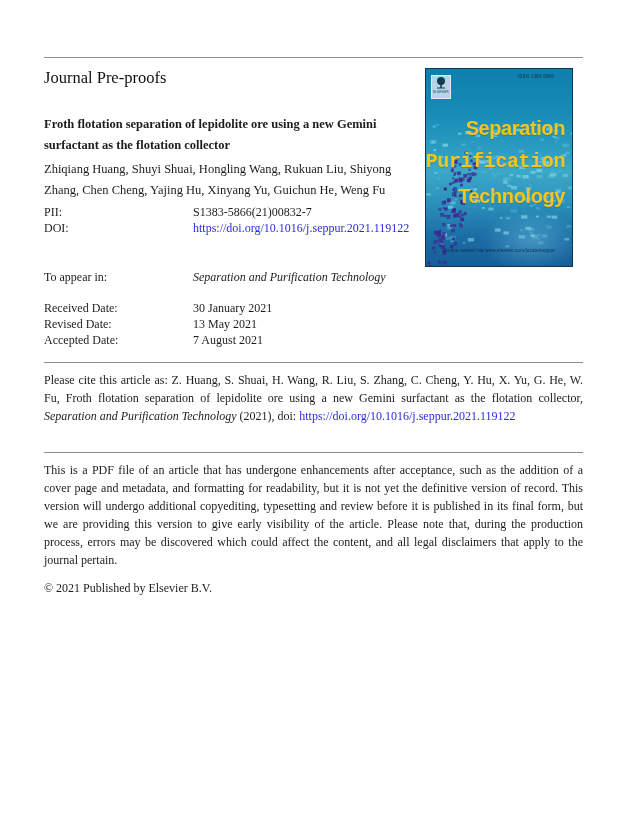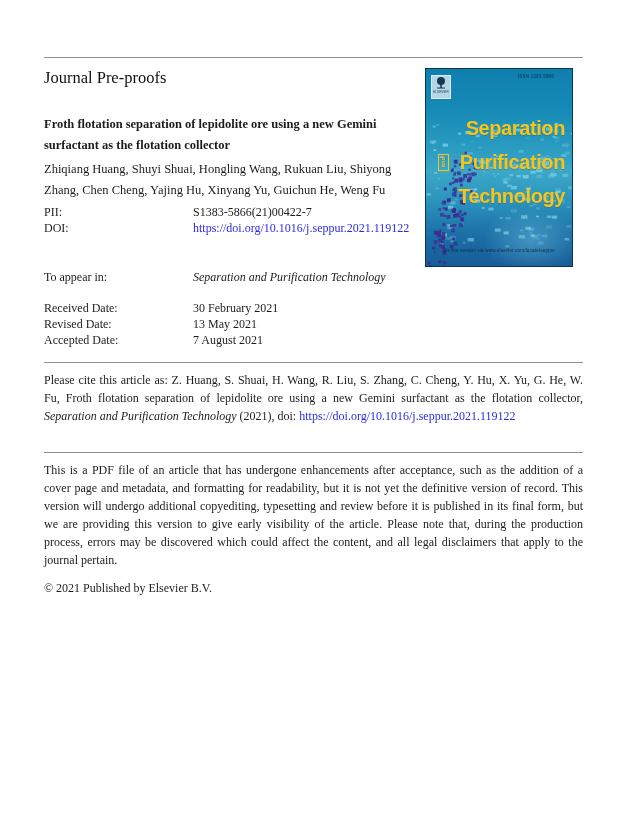--- a/index.html
+++ b/index.html
@@ -34,21 +34,21 @@
          font-family:"Liberation Sans",sans-serif;}
   .cover svg.mosaic{position:absolute;left:0;top:0;width:146px;height:197px;}
   .issn{position:absolute;top:5px;right:18px;font-size:4.5px;color:#0b3048;letter-spacing:.2px;}
   .elogo{position:absolute;left:5px;top:6px;width:18px;height:22px;border:1px solid rgba(225,238,244,.9);
          background:rgba(210,228,236,.85);display:flex;flex-direction:column;align-items:center;justify-content:flex-start;}
   .elogo .ename{font-size:3px;color:#143a52;letter-spacing:.1px;line-height:4px;}
   .ctitle{position:absolute;right:7px;text-align:right;color:#f3c51d;font-weight:bold;
           font-size:20px;letter-spacing:-.4px;line-height:22px;white-space:nowrap;
           text-shadow:0 1px 0 rgba(120,60,0,.25);margin-left:8px;}
   #ct1{top:48px;}
-  #ct2{top:82px;display:flex;align-items:center;gap:11px;}
+  #ct2{top:82px;display:flex;align-items:center;gap:11px;font-family:Liberation Mono, monospace;}
   #ct3{top:116px;}
   .andbox{display:inline-flex;align-items:center;justify-content:center;width:11px;height:17px;
           border:1.5px solid #f3c51d;box-sizing:border-box;}
   .andbox span{display:block;transform:rotate(-90deg);font-size:5.5px;font-weight:bold;letter-spacing:.3px;}
   .cover-url{position:absolute;bottom:13px;left:0;right:0;text-align:center;font-size:4.5px;
              color:#0b3048;letter-spacing:.2px;cursor:pointer;}
 </style>
 </head>
 <body>
 
@@ -58,39 +58,39 @@
 
   <div class="h1">Journal Pre-proofs</div>
 
   <div class="article-title">Froth flotation separation of lepidolite ore using a new Gemini surfactant as the flotation collector</div>
 
   <div class="authors">Zhiqiang Huang, Shuyi Shuai, Hongling Wang, Rukuan Liu, Shiyong Zhang, Chen Cheng, Yajing Hu, Xinyang Yu, Guichun He, Weng Fu</div>
 
   <div class="meta" id="meta-ids">
     <div class="row">
       <span class="lbl">PII:</span>
-      <span>S1383-5866(21)00422-7</span>
+      <span>S1383-5866(21)00832-7</span>
     </div>
     <div class="row">
       <span class="lbl">DOI:</span>
       <a class="doi">https://doi.org/10.1016/j.seppur.2021.119122</a>
     </div>
   </div>
 
   <div class="meta" id="meta-appear">
     <div class="row">
       <span class="lbl">To appear in:</span>
       <span class="italic">Separation and Purification Technology</span>
     </div>
   </div>
 
   <div class="meta" id="meta-dates">
     <div class="row">
       <span class="lbl">Received Date:</span>
-      <span>30 February 2021</span>
+      <span>30 January 2021</span>
     </div>
     <div class="row">
       <span class="lbl">Revised Date:</span>
       <span>13 May 2021</span>
     </div>
     <div class="row">
       <span class="lbl">Accepted Date:</span>
       <span>7 August 2021</span>
     </div>
   </div>

